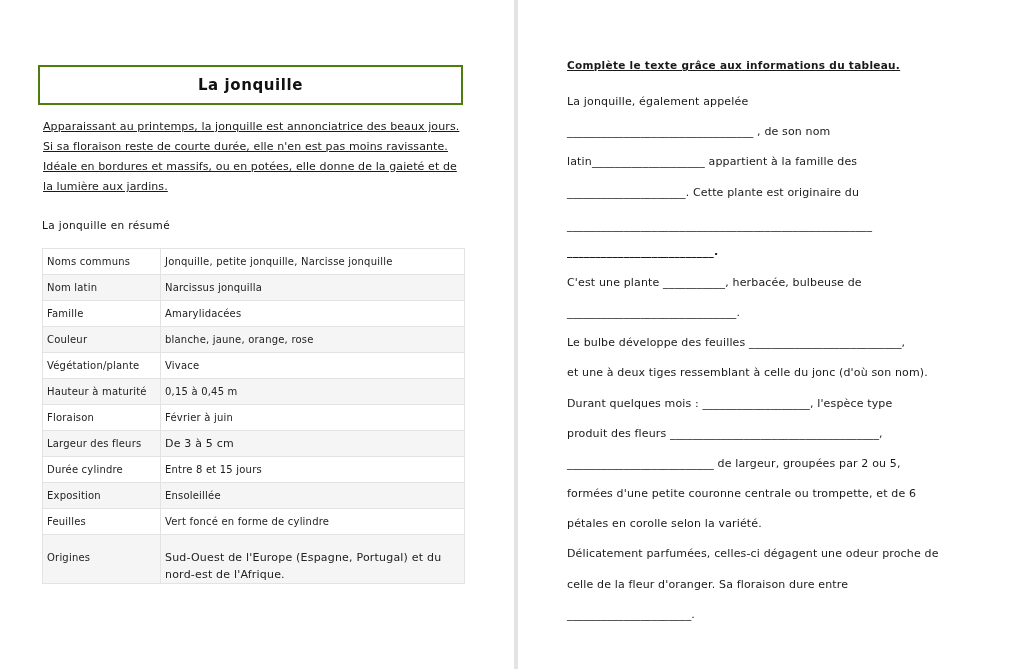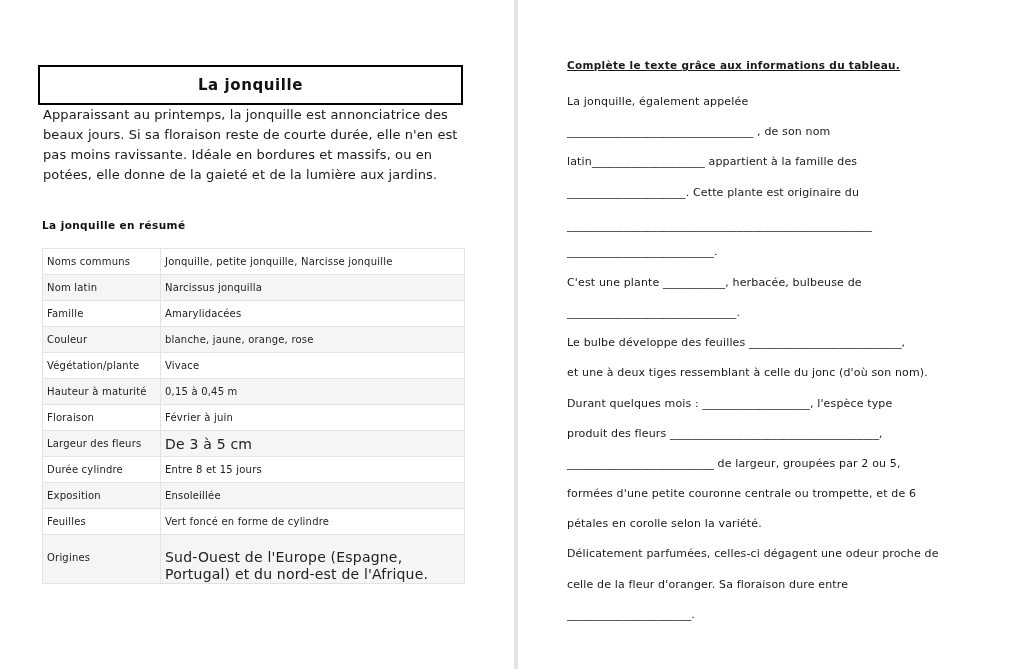--- a/index.html
+++ b/index.html
@@ -6,40 +6,40 @@
     html, body { width: 1024px; height: 669px; overflow: hidden; background: #ffffff; }
     body { font-family: "DejaVu Sans", sans-serif; color: #111; position: relative; }
     .page { position: absolute; top: 0; height: 669px; background: #fff; }
     .page-left { left: 0; width: 514px; }
     .page-right { left: 518px; width: 506px; }
     .divider { position: absolute; left: 514px; top: 0; width: 4px; height: 669px; background: #e4e4e4; }
     .top-edge { position: absolute; left: 0; top: 0; width: 1024px; height: 1px; background: #e8e8e8; }
 
     .title-box {
       position: absolute; left: 38px; top: 65px; width: 425px; height: 40px;
-      border: 2px solid #000000; display: flex; align-items: center; justify-content: center;
+      border: 2px solid #4d7c0f; display: flex; align-items: center; justify-content: center;
       font-size: 15px; font-weight: bold; letter-spacing: 0.6px;
     }
     .intro {
-      position: absolute; left: 43px; top: 105px; width: 420px;
-      font-size: 13px; line-height: 20px; color: #1a1a1a; letter-spacing: 0.1px;
+      position: absolute; left: 43px; top: 117px; width: 420px;
+      font-size: 11px; line-height: 20px; color: #1a1a1a; letter-spacing: 0.1px; text-decoration: underline;
     }
     .summary-title {
-      position: absolute; left: 42px; top: 219px; font-size: 10.5px; font-weight: bold; letter-spacing: 0.4px;
+      position: absolute; left: 42px; top: 219px; font-size: 10.5px; font-weight: normal; letter-spacing: 0.4px;
     }
     table.summary {
       position: absolute; left: 42px; top: 248px; width: 423px;
       border-collapse: collapse; font-size: 10px; color: #222; letter-spacing: 0.2px;
     }
     table.summary td {
       border: 1px solid #e3e3e3; padding: 0 4px; height: 26px; vertical-align: middle;
     }
     table.summary td.k { width: 118px; }
     table.summary tr:nth-child(even) td { background: #f5f5f5; }
-    table.summary td.small { font-size: 14px; }
+    table.summary td.small { font-size: 11px; }
     table.summary tr.tall td { height: 41px; vertical-align: top; padding-top: 14px; line-height: 17px; }
 
     .exercise {
       position: absolute; left: 567px; top: 56px; width: 430px;
       font-size: 11px; color: #1a1a1a; letter-spacing: 0.15px;
     }
     .instr { font-weight: bold; text-decoration: underline; font-size: 10.5px; letter-spacing: 0.3px; height: 18px; line-height: 18px; }
     .line { height: 30.2px; line-height: 30.2px; white-space: nowrap; }
     .line.first { margin-top: 13px; }
   </style>
@@ -109,21 +109,21 @@
 <div class="divider"></div>
 
 <div class="page page-right">
   <div class="exercise" style="left: 49px;">
     <div class="instr">Complète le texte grâce aux informations du tableau.</div>
     <div class="line first">La jonquille, également appelée</div>
     <div class="line">_________________________________ , de son nom</div>
     <div class="line">latin____________________  appartient à la famille des</div>
     <div class="line">_____________________. Cette plante est originaire du</div>
     <div class="line" style="height:32px;line-height:36px;">______________________________________________________</div>
-    <div class="line" style="height:28px;line-height:24px;">__________________________.</div>
+    <div class="line" style="height:28px;line-height:24px;font-weight:bold;">__________________________.</div>
     <div class="line">C'est une plante ___________, herbacée, bulbeuse de</div>
     <div class="line">______________________________.</div>
     <div class="line">Le bulbe développe des feuilles ___________________________,</div>
     <div class="line">et une à deux tiges ressemblant à celle du jonc (d'où son nom).</div>
     <div class="line">Durant quelques mois : ___________________, l'espèce type</div>
     <div class="line">produit des fleurs _____________________________________,</div>
     <div class="line">__________________________ de largeur, groupées par 2 ou 5,</div>
     <div class="line">formées d'une petite couronne centrale ou trompette, et de 6</div>
     <div class="line">pétales en corolle selon la variété.</div>
     <div class="line">Délicatement parfumées, celles-ci dégagent une odeur proche de</div>

